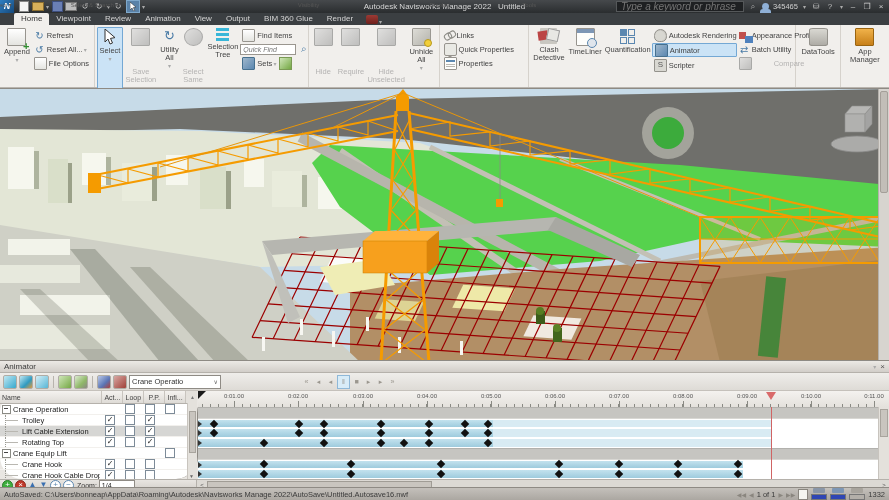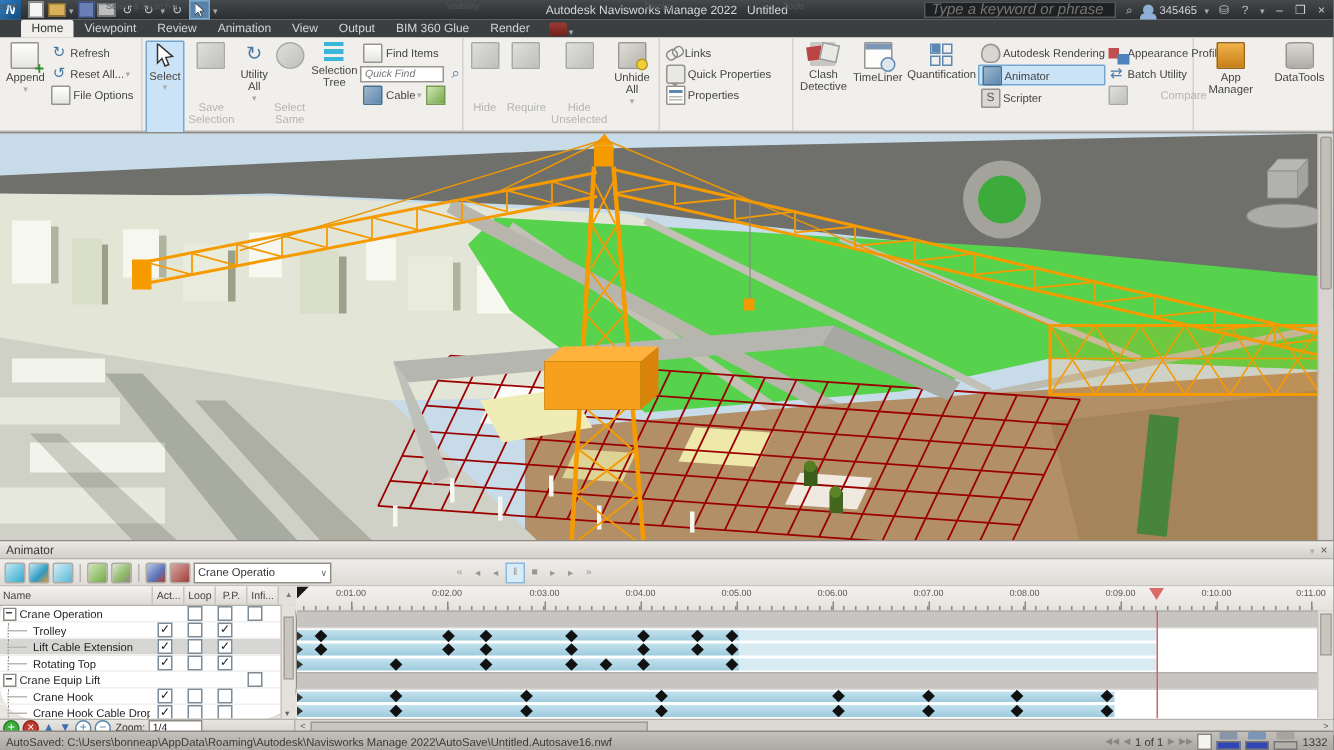--- a/index.html
+++ b/index.html
@@ -284,21 +284,21 @@
           <div class="smrow">
               <span class="si i i-doc"></span>
               <span>Find Items</span>
             </div>
           <div class="smrow">
             <input class="qf-input" placeholder="Quick Find" style="">
             <span class="si glyph" style="color:#4a7ba6;">⌕</span>
           </div>
           <div class="smrow">
               <span class="si i i-anim"></span>
-              <span>Cable</span>
+              <span>Sets</span>
               <span class="caret">▾</span>
               <span class="si a4" style="border:1px solid #7a9a54;"></span>
             </div>
         </div>
       </div>
       <div class="rlabel"><span>Select &amp; Search</span> ▾</div>
     </div>
 
     <div class="rgroup" style="width:130px;">
       <div class="rbody">
@@ -385,35 +385,35 @@
             </div>
           <div class="smrow disabled">
               <span class="si i i-cube"></span>
               <span>Compare</span>
             </div>
         </div>
       </div>
       <div class="rlabel">Tools</div>
     </div>
 
+    <div class="rgroup" style="width:45px;">
+      <div class="rbody" style="justify-content:center;">
+        <div class="bigbtn">
+          <span class="bi i i-cyl"></span>
+            <span>DataTools</span>
+        </div>
+      </div>
+      <div class="rlabel"></div>
+    </div>
+
     <div class="rgroup" style="width:50px;border-right:none;">
       <div class="rbody" style="justify-content:center;">
         <div class="bigbtn">
           <span class="bi i i-appm"></span>
             <span>App Manager</span>
-        </div>
-      </div>
-      <div class="rlabel"></div>
-    </div>
-
-    <div class="rgroup" style="width:45px;">
-      <div class="rbody" style="justify-content:center;">
-        <div class="bigbtn">
-          <span class="bi i i-cyl"></span>
-            <span>DataTools</span>
         </div>
       </div>
       <div class="rlabel"></div>
     </div>
   </div>
 
   <div id="viewport">
     <svg width="889" height="273" viewBox="0 0 889 273">
       <rect x="0" y="0" width="889" height="50" fill="#c7dbe8"></rect>
       <polygon points="0,28 400,10 889,0 889,118 660,78 400,50 180,40 0,44" fill="#6f6f6b"></polygon>

